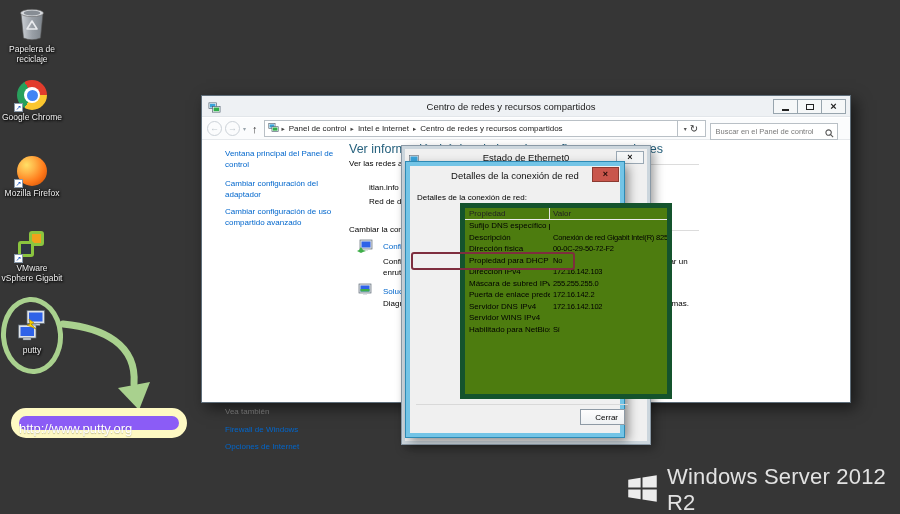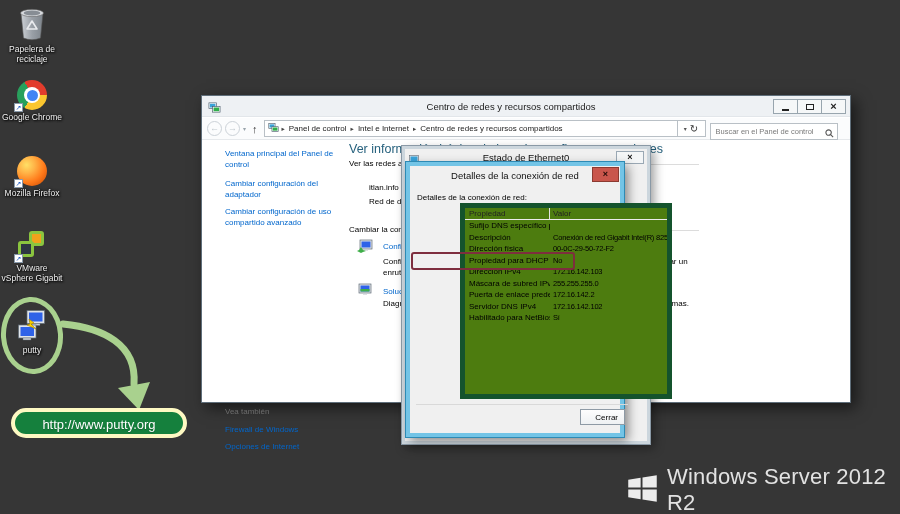--- a/index.html
+++ b/index.html
@@ -23,23 +23,23 @@
   .ic-vs{width:30px;height:30px;position:relative;}
   .vs-b{position:absolute;left:12px;top:0;width:15px;height:15px;background:#f0a21c;border:3px solid #8bc53f;border-radius:3px;}
   .vs-a{position:absolute;left:1px;top:10px;width:16px;height:16px;background:#2e3742;border:3px solid #8bc53f;border-radius:3px;}
   .badge{position:absolute;left:-3px;bottom:-2px;width:9px;height:9px;background:#fff;border:1px solid #8899aa;
          font-size:7px;line-height:7px;color:#1553c0;}
   .badge::before{content:"\2197";}
 
   
   .ellipse{position:absolute;left:1px;top:297px;width:62px;height:77px;border:5px solid #a9d18e;
            border-radius:50%;transform:rotate(-4deg);}
-  .banner{position:absolute;left:11px;top:408px;width:176px;height:30px;background:#15803d;
-          border:4px solid #fef9c3;border-radius:15px;color:#fff;font-size:13px;line-height:26px;
-          text-align:center;text-shadow:0 1px 1px rgba(0,0,0,.25);}
+  .banner{position:absolute;left:11px;top:408px;width:176px;height:30px;background:#8b5cf6;
+          border:8px solid #fef9c3;border-radius:15px;color:#fff;font-size:13px;line-height:26px;
+          text-shadow:0 1px 1px rgba(0,0,0,.25);}
 
   
   .win{position:absolute;left:201px;top:95px;width:650px;height:308px;background:#fff;
        border:1px solid #5f6e7a;box-shadow:5px 5px 14px rgba(0,0,0,.55);z-index:1;}
   .titlebar{position:absolute;left:0;top:0;right:0;height:21px;background:#eef1f4;
             border-bottom:1px solid #e2e6ea;}
   .titlebar .ticon{position:absolute;left:6px;top:4px;}
   .title-text{position:absolute;left:80px;right:110px;top:0;height:21px;line-height:21px;
               text-align:center;font-size:9.5px;color:#1a1a1a;}
   .winbtns{position:absolute;right:4px;top:3px;display:flex;}
@@ -340,20 +340,24 @@
       </div>
       <div class="lv-row">
         <span class="c1">Puerta de enlace predet...</span>
           <span class="c2">172.16.142.2</span>
       </div>
       <div class="lv-row">
         <span class="c1">Servidor DNS IPv4</span>
           <span class="c2">172.16.142.102</span>
       </div>
       <div class="lv-row">
+        <span class="c1">Servidor WINS IPv4</span>
+          <span class="c2"></span>
+      </div>
+      <div class="lv-row">
         <span class="c1">Habilitado para NetBios ...</span>
           <span class="c2">Sí</span>
       </div>
     </div>
 
     <div class="hl-box"></div>
     <div class="dd-hr"></div>
     <button class="btn-cerrar">Cerrar</button>
   </div>
 

